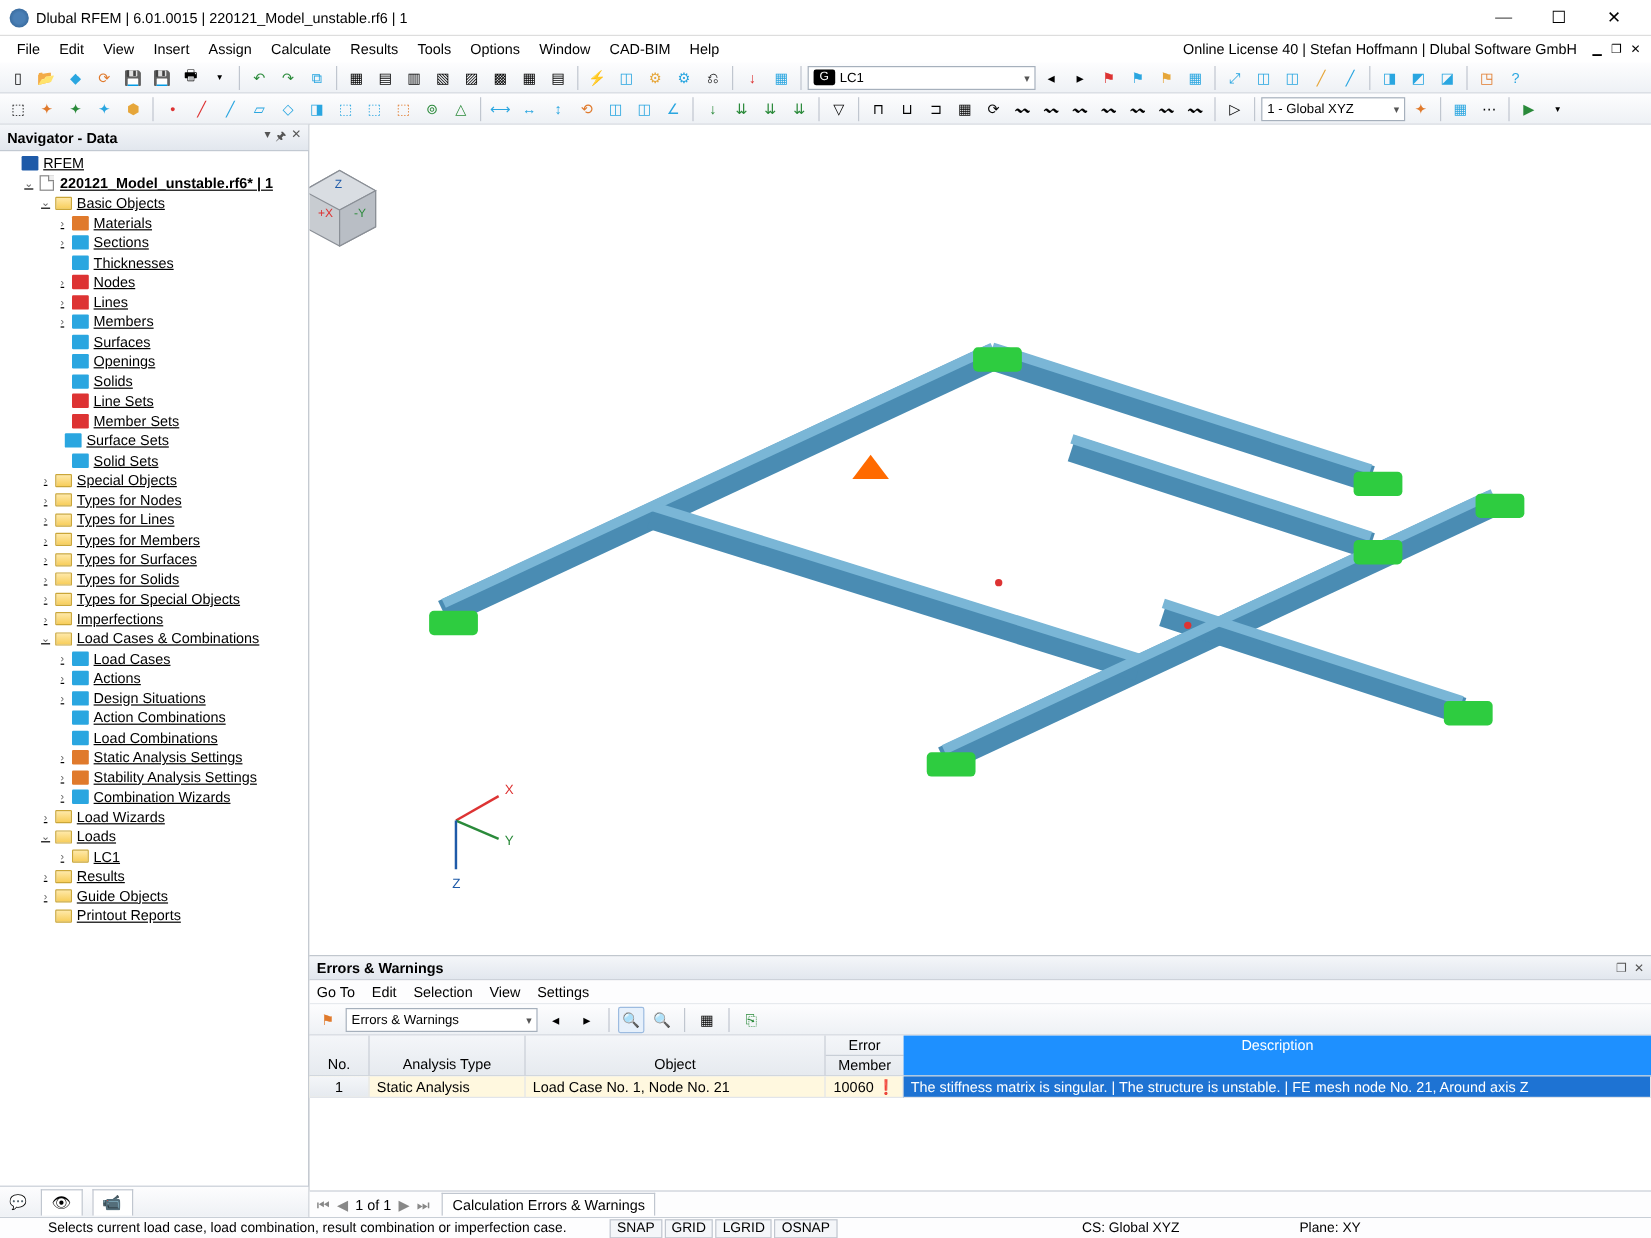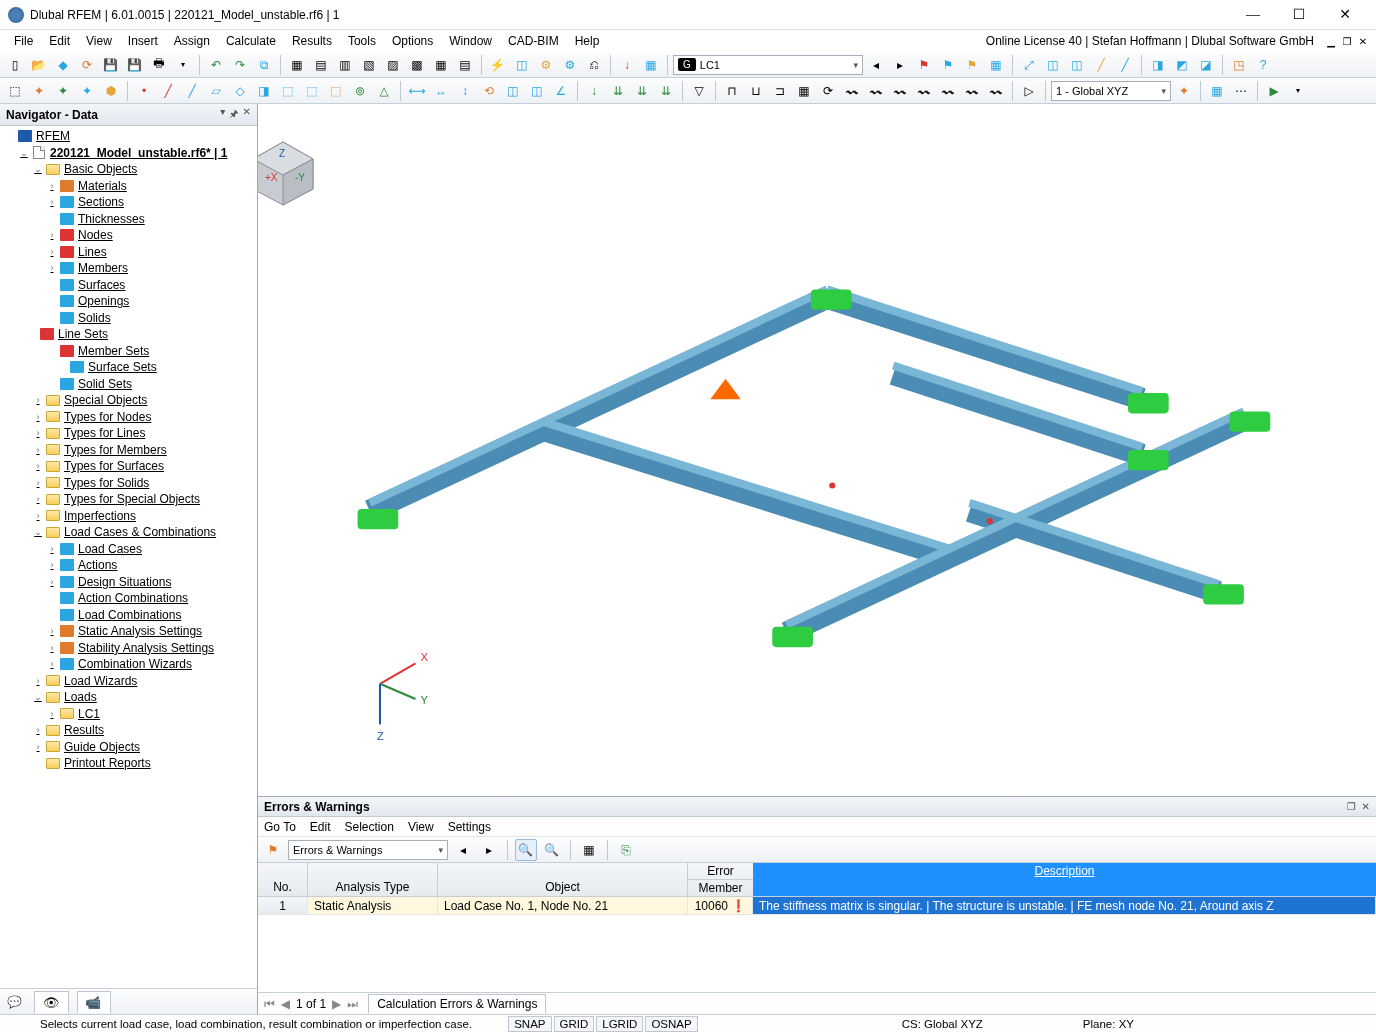--- a/index.html
+++ b/index.html
@@ -338,35 +338,35 @@
           </span>
           <span class="lbl">Openings</span>
         </div>
         <div class="row" style="padding-left: 46px;">
           <span class="exp"></span>
           <span class="ico">
             <span class="ico-gen" style="background: rgb(42, 166, 224);"></span>
           </span>
           <span class="lbl">Solids</span>
         </div>
-        <div class="row" style="padding-left: 26px;">
+        <div class="row" style="padding-left: 46px;">
           <span class="exp"></span>
           <span class="ico">
             <span class="ico-gen" style="background: rgb(221, 51, 51);"></span>
           </span>
           <span class="lbl">Line Sets</span>
         </div>
         <div class="row" style="padding-left: 46px;">
           <span class="exp"></span>
           <span class="ico">
             <span class="ico-gen" style="background: rgb(221, 51, 51);"></span>
           </span>
           <span class="lbl">Member Sets</span>
         </div>
-        <div class="row" style="padding-left: 56px;">
+        <div class="row" style="padding-left: 40px;">
           <span class="exp"></span>
           <span class="ico">
             <span class="ico-gen" style="background: rgb(42, 166, 224);"></span>
           </span>
           <span class="lbl">Surface Sets</span>
         </div>
         <div class="row" style="padding-left: 46px;">
           <span class="exp"></span>
           <span class="ico">
             <span class="ico-gen" style="background: rgb(42, 166, 224);"></span>
@@ -638,21 +638,21 @@
       <div class="grid">
         <div class="thead">
           <div class="cell c-no" style="display:flex;align-items:flex-end;justify-content:center;">No.</div>
           <div class="cell c-at" style="display:flex;align-items:flex-end;justify-content:center;">Analysis Type</div>
           <div class="cell c-ob" style="display:flex;align-items:flex-end;justify-content:center;">Object</div>
           <div class="cell splitcol c-ew">
             <div style="border-bottom:1px solid #c8ced6;padding:1px 4px;text-align:center;">Error</div>
             <div style="padding:1px 4px;text-align:center;">Member</div>
           </div>
           <div class="cell splitcol c-desc" style="background:#1e90ff;color:#fff;">
-            <div style="padding:1px 4px;text-align:center;text-decoration:underline;">Description</div>
+            <div style="padding:1px 4px;text-align:center;">Description</div>
           </div>
         </div>
         <div class="trow sel-row">
           <div class="cell c-no center rowhead">1</div>
           <div class="cell c-at">Static Analysis</div>
           <div class="cell c-ob">Load Case No. 1, Node No. 21</div>
           <div class="cell c-ew right">
               <span>10060</span>
               <span style="color:#d33;margin-left:3px;">❗</span>
             </div>

